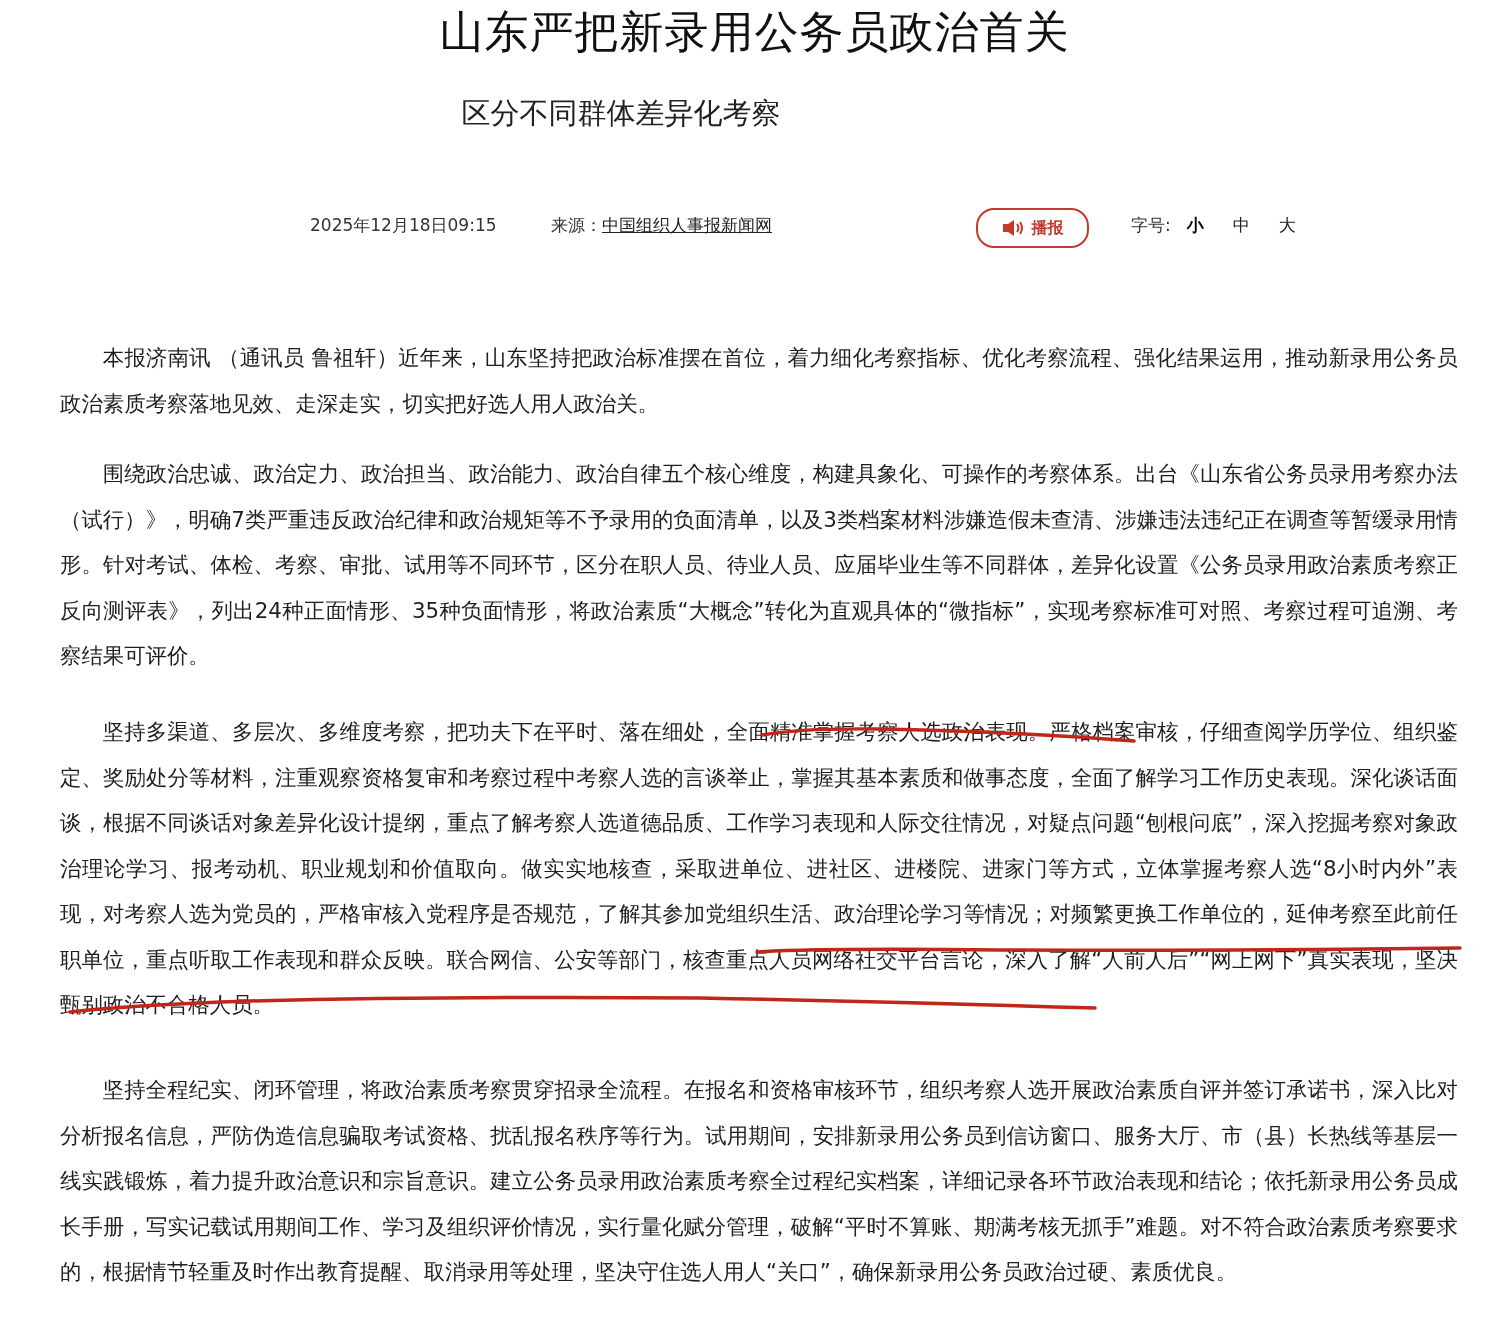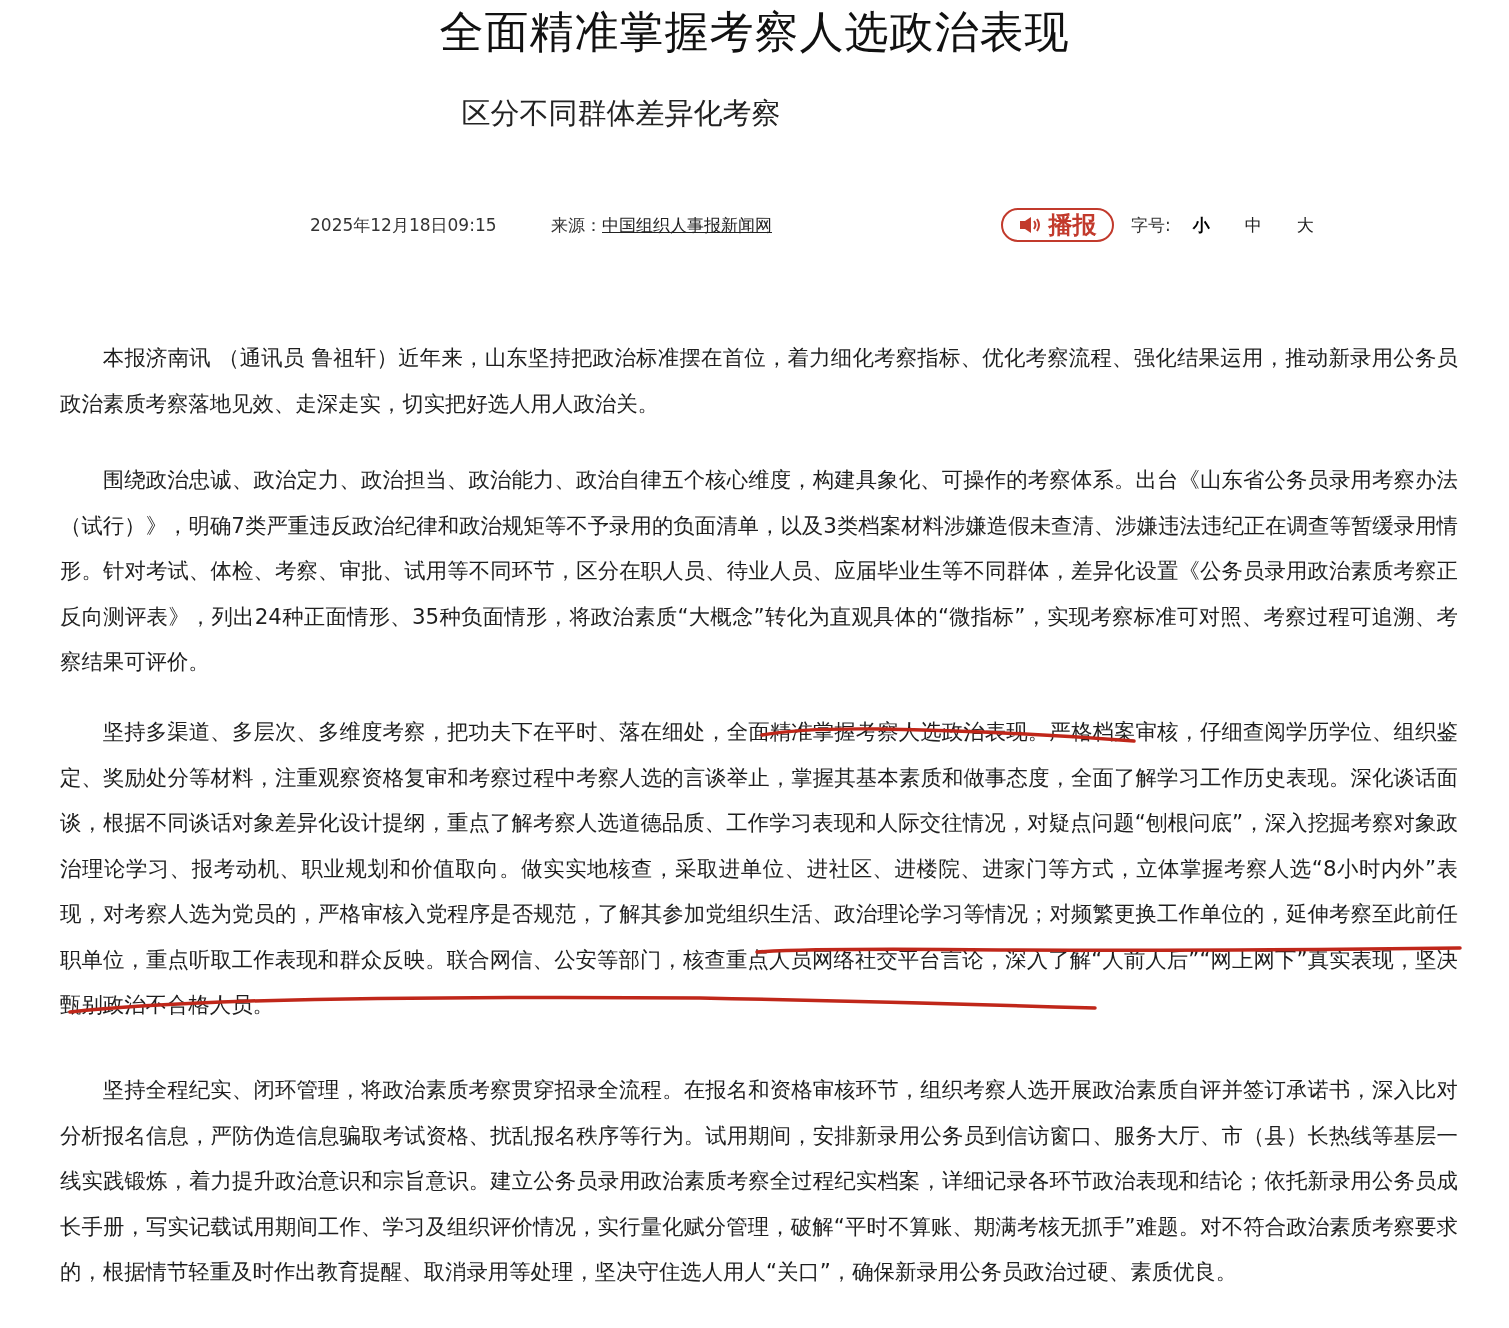--- a/index.html
+++ b/index.html
@@ -18,49 +18,49 @@
       text-align: center; font-size: 29px; line-height: 40px; color: #222;
     }
     .meta {
       position: absolute; top: 206px; left: 0; width: 1509px; height: 40px;
       font-size: 17px; color: #333; margin-left: 48px;
     }
     .meta .date { position: absolute; left: 262px; top: 8px; }
     .meta .source { position: absolute; left: 503px; top: 8px; }
     .meta .source .src-name { color: #222; text-decoration: underline; }
     .play-btn {
-      position: absolute; left: 953px; top: 2px; width: 113px; height: 34px;
+      position: absolute; left: 928px; top: 2px; width: 113px; height: 40px;
       border: 2px solid #c23a2c; border-radius: 18px; box-sizing: border-box;
       display: flex; align-items: center; justify-content: center; gap: 6px;
-      color: #c23a2c; font-size: 24px; font-weight: bold; cursor: pointer;
+      color: #c23a2c; font-size: 16px; font-weight: bold; cursor: pointer;
     }
     .play-btn svg { display: block; }
-    .fontsize { position: absolute; left: 1083px; top: 8px; display: flex; gap: 12px; align-items: center; }
+    .fontsize { position: absolute; left: 1083px; top: 8px; display: flex; gap: 6px; align-items: center; }
     .fontsize .fs-label { margin-right: 10px; }
     .fontsize .fs-opt { width: 40px; cursor: pointer; color: #222; }
     .fontsize .fs-opt.active { font-weight: bold; color: #000; }
 
     .article {
       position: absolute; left: 52px; top: 327px; width: 1414px;
       font-size: 21.4px; line-height: 45.5px; color: #1e1e1e;
     }
     .article p { margin: 8px; text-indent: 2em; text-align: justify; }
     .p1 { position: absolute; top: 0; }
-    .p2 { position: absolute; top: 122px; }
+    .p2 { position: absolute; top: 116px; }
     .p3 { position: absolute; top: 374px; }
     .p4 { position: absolute; top: 732px; }
 
     .pen {
       position: absolute; pointer-events: none;
     }
   </style>
 </head>
 <body>
 
-<div class="title">全面精准掌握考察人选政治表现</div>
+<div class="title">山东严把新录用公务员政治首关</div>
 <div class="subtitle">区分不同群体差异化考察</div>
 
 <div class="meta">
   <span class="date">2025年12月18日09:15</span>
   <span class="source">
     <span>来源：</span><span class="src-name">中国组织人事报新闻网</span>
   </span>
   <div class="play-btn">
     <span>
       <svg width="24" height="18" viewBox="0 0 24 18">

